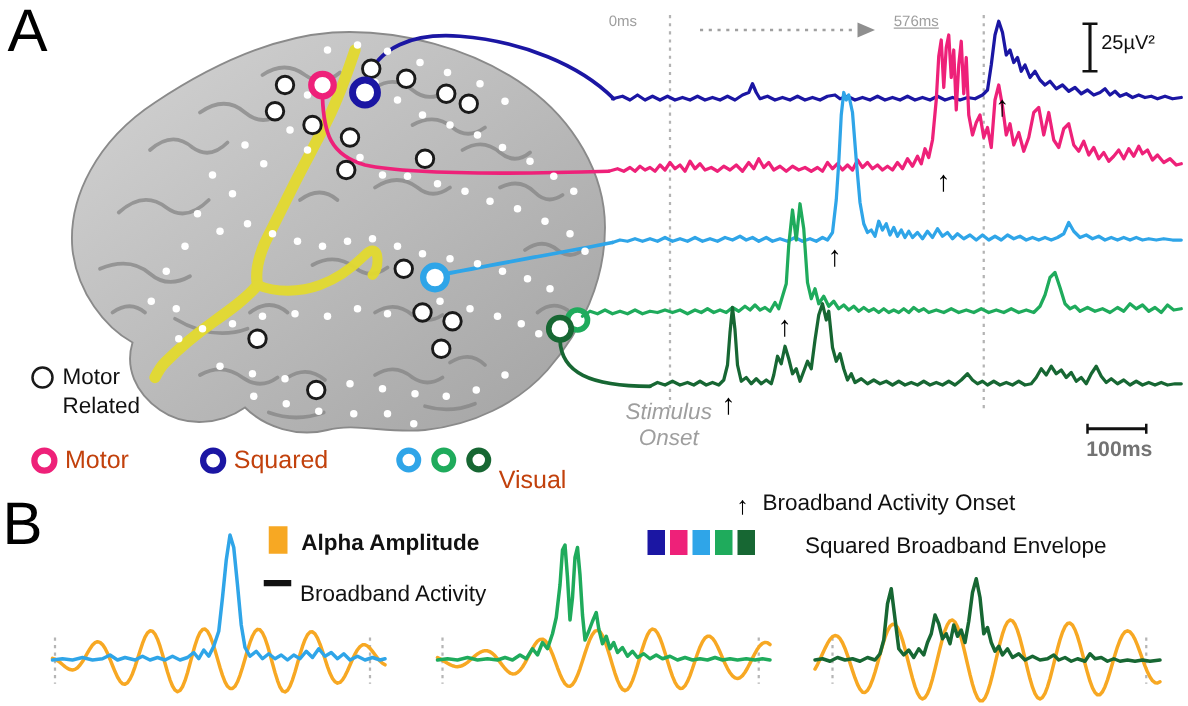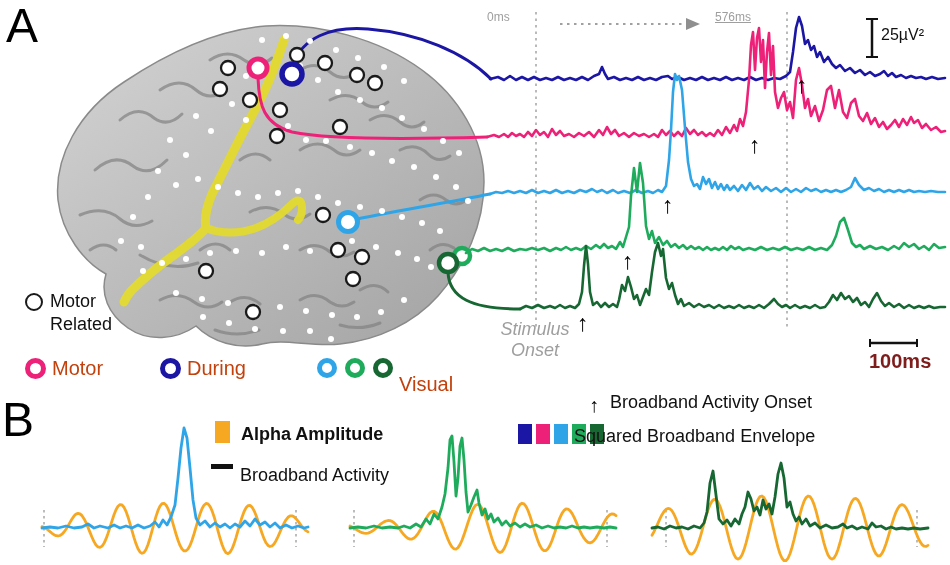--- a/index.html
+++ b/index.html
@@ -4,21 +4,21 @@
 <style>
   html,body{margin:0;padding:0;background:#fff;}
   #figure{position:relative;width:950px;height:565px;background:#fff;overflow:hidden;
           font-family:"Liberation Sans","DejaVu Sans",sans-serif;}
   .abs{position:absolute;}
   #fig-svg{position:absolute;left:0;top:0;}
   .panel-letter{font-size:48px;line-height:1;color:#000;}
   .glabel{color:#9e9e9e;font-size:12px;line-height:1;}
   .glabel2{color:#9e9e9e;font-size:18px;text-align:center;line-height:21px;}
   .scale-text{color:#111;font-size:16px;line-height:1;}
-  .scale-text-b{color:#7f1d1d;font-size:20px;font-weight:700;line-height:1;}
+  .scale-text-b{color:#737373;font-size:17px;font-weight:700;line-height:1;}
   .legend-text{font-size:18px;color:#111;line-height:1.2;}
   .legend-bold{font-size:20px;font-weight:400;color:#c2410c;line-height:1;}
   .ring{position:absolute;border-radius:50%;background:#fff;box-sizing:border-box;border-style:solid;}
   .onset-arrow{position:absolute;font-weight:700;font-size:23px;color:#000;line-height:1;}
   .swatch{display:inline-block;width:14px;height:20px;margin-right:4px;}
   .alpha-swatch{position:absolute;width:15px;height:22px;}
   .line-swatch{position:absolute;width:22px;height:5px;background:#111;}
 </style>
 </head>
 <body>
@@ -234,35 +234,35 @@
   <div class="abs scale-text" style="left:881px;top:27px;">25µV²</div>
   <div class="abs scale-text-b" style="left:869px;top:351px;">100ms</div>
 
   <div class="ring" style="left: 25px; top: 293px; width: 18px; height: 18px; border-width: 2.5px; border-color: rgb(26, 26, 26);"></div>
   <div class="abs legend-text" style="left:50px;top:291px;">Motor</div>
   <div class="abs legend-text" style="left:50px;top:314px;">Related</div>
 
   <div class="ring" style="left: 25px; top: 358px; width: 21px; height: 21px; border-width: 5.5px; border-color: rgb(238, 33, 121);"></div>
   <div class="abs legend-bold" style="left:52px;top:358px;">Motor</div>
   <div class="ring" style="left: 160px; top: 358px; width: 21px; height: 21px; border-width: 5.5px; border-color: rgb(27, 22, 163);"></div>
-  <div class="abs legend-bold" style="left:187px;top:358px;">During</div>
+  <div class="abs legend-bold" style="left:187px;top:358px;">Squared</div>
   <div class="ring" style="left: 317px; top: 358px; width: 20px; height: 20px; border-width: 5px; border-color: rgb(47, 165, 232);"></div>
   <div class="ring" style="left: 345px; top: 358px; width: 20px; height: 20px; border-width: 5px; border-color: rgb(31, 171, 92);"></div>
   <div class="ring" style="left: 373px; top: 358px; width: 20px; height: 20px; border-width: 5px; border-color: rgb(23, 103, 51);"></div>
   <div class="abs legend-bold" style="left:399px;top:374px;">Visual</div>
 
   <div class="alpha-swatch" style="left: 215px; top: 421px; background: rgb(247, 168, 35);"></div>
   <div class="abs legend-text" style="left:241px;top:424px;font-weight:bold;">Alpha Amplitude</div>
   <div class="line-swatch" style="left:211px;top:464px;"></div>
   <div class="abs legend-text" style="left:240px;top:453px;margin-top:12px;">Broadband Activity</div>
 
   <div class="abs" style="left:589px;top:395px;font-size:20px;font-weight:700;color:#000;line-height:1;">↑</div>
   <div class="abs legend-text" style="left:610px;top:392px;">Broadband Activity Onset</div>
   <div class="abs" id="env-swatches" style="left:518px;top:424px;"><span class="swatch" style="background: rgb(27, 22, 163);"></span><span class="swatch" style="background: rgb(238, 33, 121);"></span><span class="swatch" style="background: rgb(47, 165, 232);"></span><span class="swatch" style="background: rgb(31, 171, 92);"></span><span class="swatch" style="background: rgb(23, 103, 51);"></span></div>
-  <div class="abs legend-text" style="left:574px;top:426px;">Squared Broadband Envelope</div>
+  <div class="abs legend-text" style="left:644px;top:426px;">Squared Broadband Envelope</div>
 
   <div id="arrows">
       <span class="onset-arrow" style="left: 796px; top: 74px;">↑</span>
       <span class="onset-arrow" style="left: 749px; top: 134px;">↑</span>
       <span class="onset-arrow" style="left: 662px; top: 194px;">↑</span>
       <span class="onset-arrow" style="left: 622px; top: 250px;">↑</span>
       <span class="onset-arrow" style="left: 577px; top: 312px;">↑</span>
     </div>
 </div>
 

